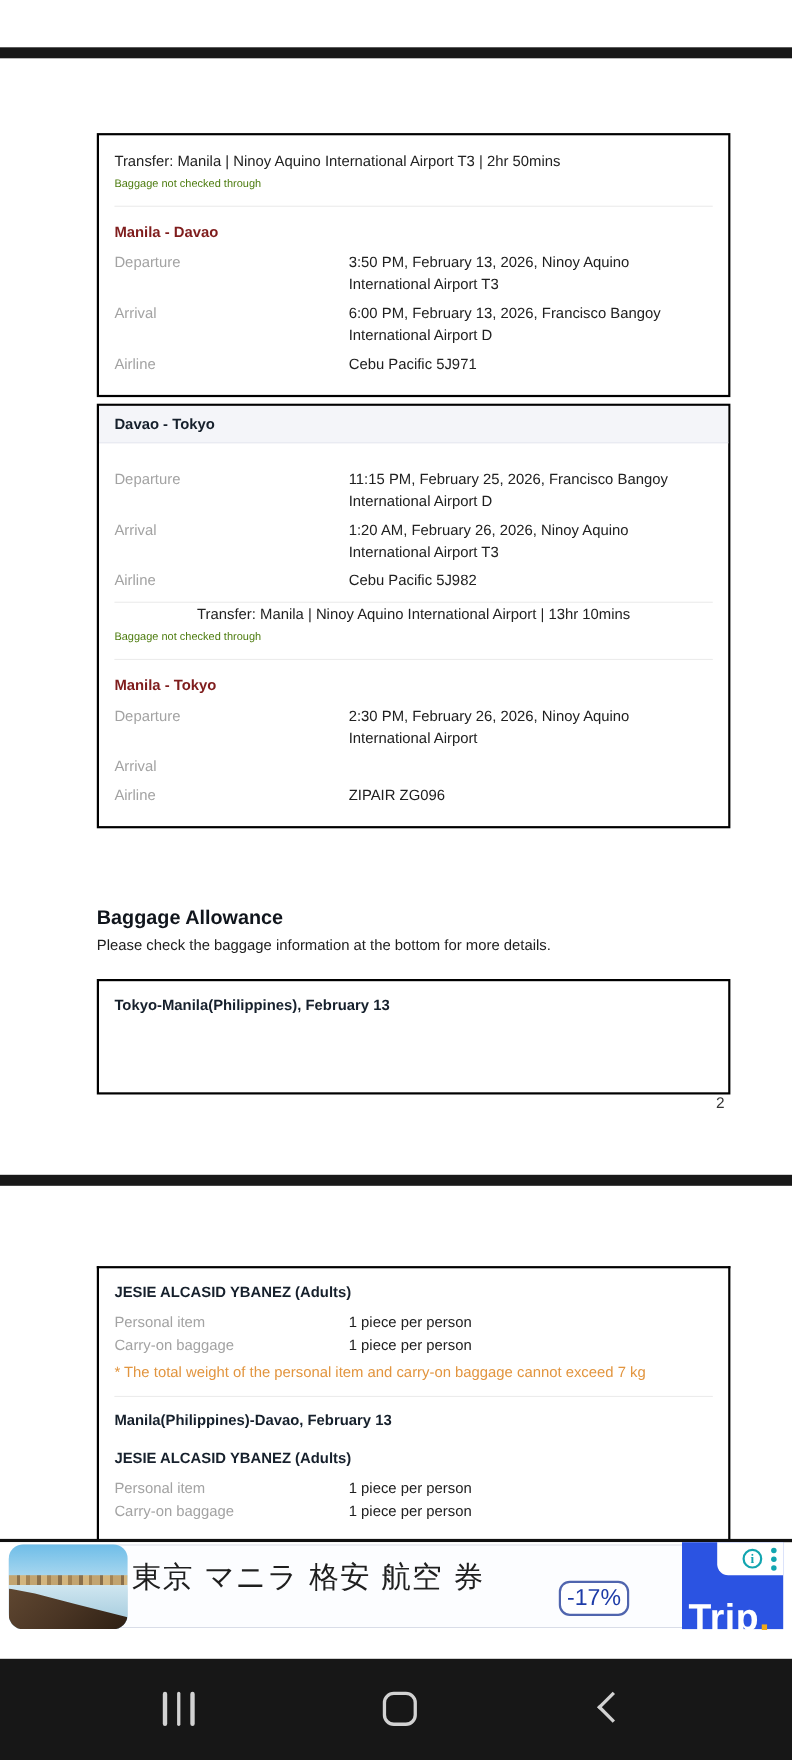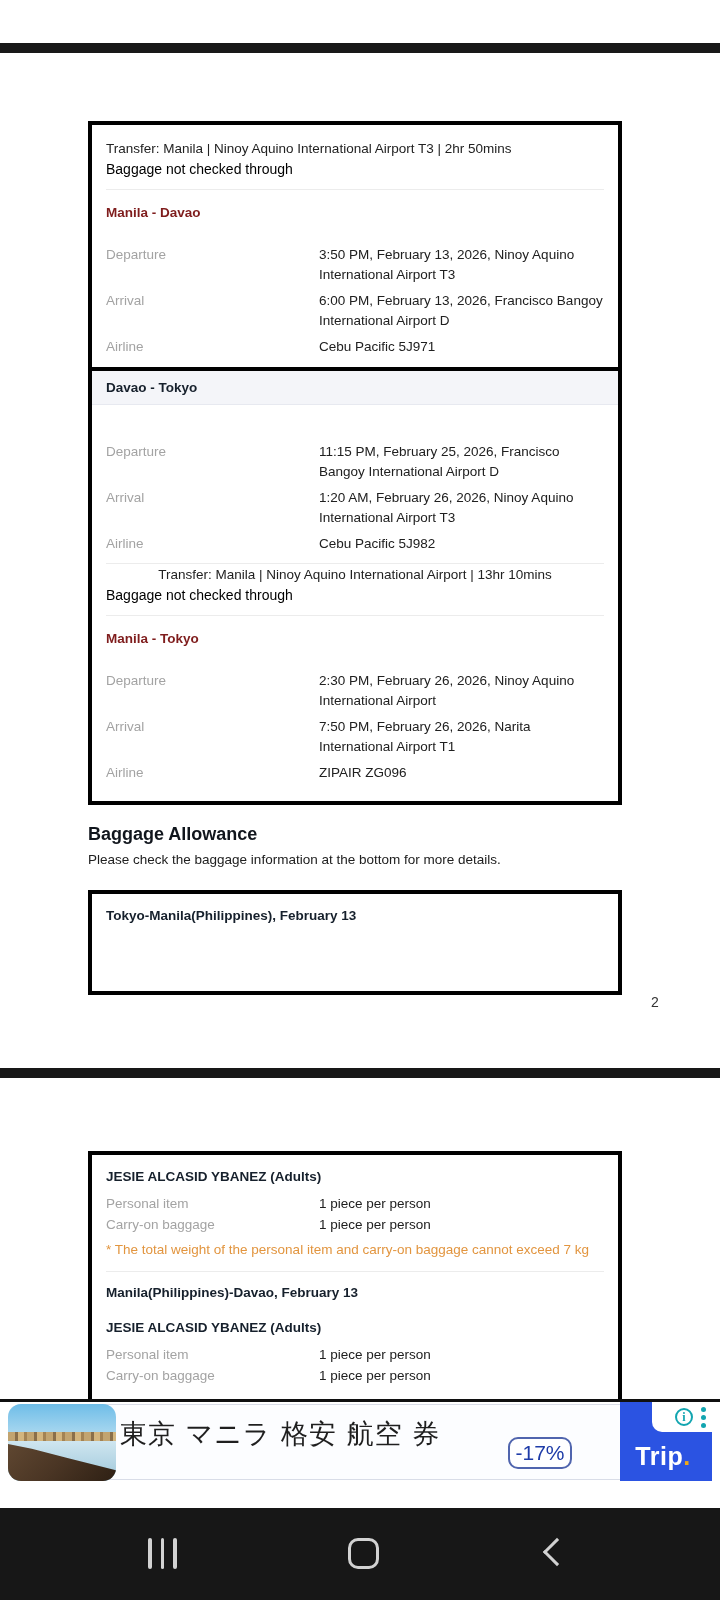--- a/index.html
+++ b/index.html
@@ -5,31 +5,31 @@
   html,body{margin:0;padding:0;background:#fff;}
   .screen{
     position:relative;width:720px;height:1600px;overflow:hidden;background:#ffffff;
     font-family:"Liberation Sans",sans-serif;color:#202020;
   }
   .black-bar{position:absolute;left:0;width:720px;height:10px;background:#181818;}
   .bar-top{top:43px;}
   .bar-mid{top:1068px;}
 
   
-  .card{position:absolute;left:88px;width:534px;background:#fff;
-    border:4px solid #000000;box-sizing:border-box;}
+  .card{position:absolute;left:88px;width:576px;background:#fff;
+    border:2px solid #000000;box-sizing:border-box;}
   .card-body{padding:13px 14px 12px 14px;}
   .card-header{height:33px;display:flex;align-items:center;padding:0 14px;
     background:#f4f5f9;border-bottom:1px solid #e7e9f0;
     font-size:13.5px;font-weight:bold;color:#16202c;}
   .transfer-line{font-size:13.5px;line-height:21px;color:#222;}
-  .warning-line{font-size:14px;line-height:21px;color:#000000;}
+  .warning-line{font-size:10px;line-height:21px;color:#4d7c0f;}
   .hdivider{border-top:1px solid #ececec;margin:9px 0 0 0;height:0;}
   .leg-title{font-size:13.5px;font-weight:bold;color:#7f1d1d;line-height:17px;margin-top:14px;}
-  .rows{margin-top:24px;}
+  .rows{margin-top:10px;}
   .frow{display:flex;margin-bottom:6px;font-size:13.5px;line-height:20px;}
   .flabel{flex:none;width:213px;color:#a3a3a3;}
   .fvalue{flex:1;color:#202020;}
 
   .section-title{position:absolute;left:88px;top:824px;font-size:18px;font-weight:bold;color:#10151c;}
   .section-sub{position:absolute;left:88px;top:852px;font-size:13.5px;color:#202020;}
   .page-number{position:absolute;left:651px;top:994px;font-size:14px;color:#333;}
 
   .card-a{top:121px;}
   .card-b{top:367px;}
@@ -57,22 +57,22 @@
     background:linear-gradient(#cfe6f0,#9ec7da);}
   .ad-thumb .rocks{position:absolute;left:0;top:0;width:100%;height:100%;
     background:linear-gradient(135deg,#6b5138,#4a3524 60%,#2e2014);
     clip-path:polygon(0 100%,0 52%,22% 58%,55% 70%,100% 86%,100% 100%);}
   .ad-headline{position:absolute;left:120px;top:14px;font-size:27px;letter-spacing:1px;color:#1f1f1f;
     font-family:"DejaVu Sans",sans-serif;white-space:nowrap;}
   .ad-badge{position:absolute;left:508px;top:35px;width:64px;height:32px;border:2px solid #5065ae;
     border-radius:10px;background:#fff;display:flex;align-items:center;justify-content:center;
     font-size:21px;color:#1e3ca8;box-sizing:border-box;}
   .ad-brand{position:absolute;left:620px;top:0;width:92px;height:79px;background:#2b53e2;}
-  .ad-brand .logo{position:absolute;left:0;top:40px;width:86px;text-align:center;
-    font-size:25px;font-weight:bold;color:#ffffff;letter-spacing:0.5px;}
+  .ad-brand .logo{position:absolute;left:0;top:50px;width:86px;text-align:center;
+    font-size:34px;font-weight:bold;color:#ffffff;letter-spacing:0.5px;}
   .ad-brand .logo .dot{color:#f0a818;}
   .ad-notch{position:absolute;right:0;top:0;width:60px;height:30px;background:#ffffff;
     border-bottom-left-radius:10px;display:flex;align-items:center;justify-content:flex-end;gap:8px;padding-right:6px;box-sizing:border-box;}
   .info-circle{width:18px;height:18px;border:2px solid #12a5b0;border-radius:50%;
     display:flex;align-items:center;justify-content:center;font-size:12px;font-weight:bold;
     color:#12a5b0;font-family:"Liberation Serif",serif;box-sizing:border-box;}
   .menu-dots{display:flex;flex-direction:column;gap:3px;}
   .menu-dots span{width:5px;height:5px;border-radius:50%;background:#12a5b0;}
 
   
@@ -136,21 +136,20 @@
       <div class="warning-line">Baggage not checked through</div>
       <div class="hdivider"></div>
       <div class="leg-title">Manila - Tokyo</div>
       <div class="rows">
         <div class="frow">
           <div class="flabel">Departure</div>
           <div class="fvalue">2:30 PM, February 26, 2026, Ninoy Aquino International Airport</div>
         </div>
         <div class="frow">
           <div class="flabel">Arrival</div>
-          <div class="fvalue">7:50 PM, February 26, 2026, Narita International Airport T1</div>
         </div>
         <div class="frow">
           <div class="flabel">Airline</div>
           <div class="fvalue">ZIPAIR ZG096</div>
         </div>
       </div>
     </div>
   </div>
 
   <div class="section-title">Baggage Allowance</div>

